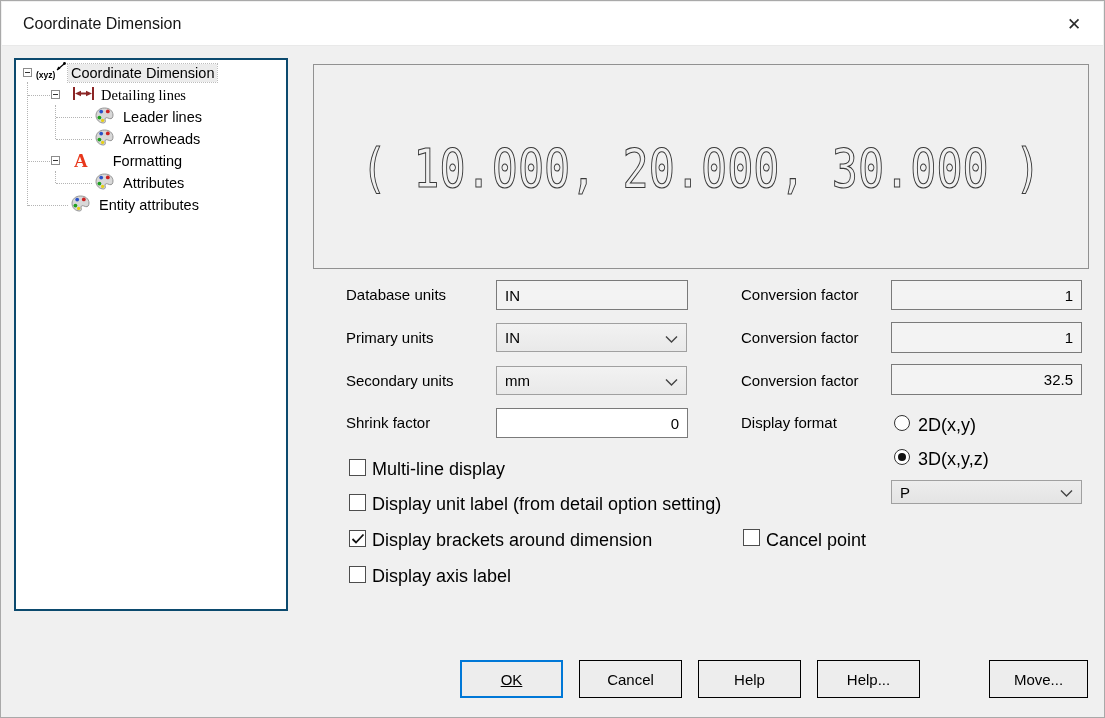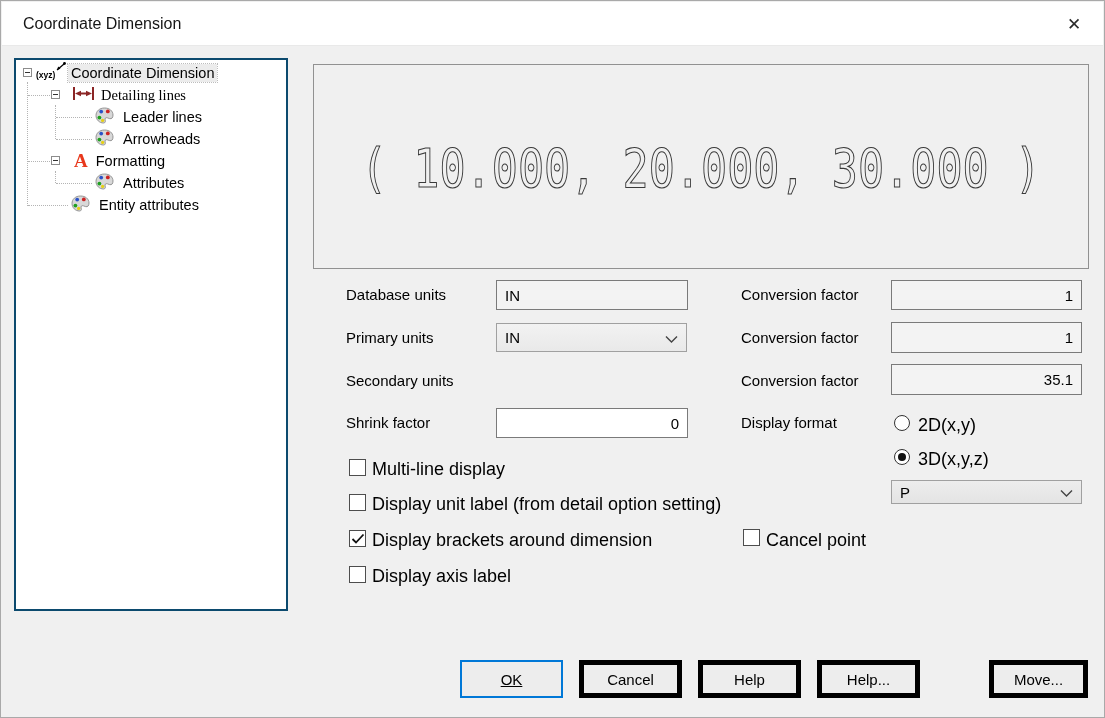--- a/index.html
+++ b/index.html
@@ -39,21 +39,21 @@
   .combo .chev { position:absolute; right:8px; top:50%; transform:translateY(-50%); }
 
   
   .checkbox { position:absolute; width:17px; height:17px; background:#fff; border:1px solid #4d4d4d; }
   .checkbox svg { position:absolute; left:1px; top:2px; }
   .radio { position:absolute; width:16px; height:16px; border:1px solid #333; border-radius:50%; background:#fff; }
   .radio.sel::after { content:""; position:absolute; left:3px; top:3px; width:8px; height:8px; border-radius:50%; background:#111; }
   .ctrl-label { position:absolute; font-size:18px; color:#000; }
 
   
-  .btn { position:absolute; top:659px; height:38px; background:#ededed; border:5px solid #000000; font-family:"Liberation Sans", sans-serif; font-size:15px; color:#000; cursor:pointer; }
+  .btn { position:absolute; top:659px; height:38px; background:#ededed; border:1px solid #000000; font-family:"Liberation Sans", sans-serif; font-size:15px; color:#000; cursor:pointer; }
   .btn.default { border:2px solid #0078d7;text-decoration:underline; }
 </style>
 </head>
 <body>
 
 <div class="dialog">
 
   <div class="titlebar">
     <div class="title-text">Coordinate Dimension</div>
     <div class="close-btn">✕</div>
@@ -122,21 +122,21 @@
           <circle cx="4.4" cy="10.6" r="1.9" fill="#1fa01f"></circle>
           <circle cx="7.6" cy="13.4" r="1.6" fill="#e6d013"></circle>
         </svg>
       </span>
       <span class="tree-label" style="margin-left:6px;">Arrowheads</span>
     </div>
 
     <div class="expander" style="left:35px; top:96px;"></div>
     <div class="tree-row" style="left:58px; top:91px;">
       <span class="tree-icon letter-a-icon">A</span>
-      <span class="tree-label" style="margin-left:5px;">Formatting</span>
+      <span class="tree-label" style="margin-left:22px;">Formatting</span>
     </div>
 
     <div class="tree-row" style="left:79px; top:113px;">
       <span class="tree-icon">
         <svg width="19" height="17" viewBox="0 0 19 17">
           <path d="M9.5 1 C4.5 1 1 4.2 1 8.5 C1 12.8 4.5 16 8.5 16 C10.2 16 10.7 14.6 10.1 13 C9.6 11.4 10.7 10.3 12.3 10.8 L14.6 11.6 C16.8 12.2 18 10.6 18 8 C18 3.8 14.3 1 9.5 1 Z" fill="#d8d8d8" stroke="#8a8a8a" stroke-width="0.9"></path>
           <circle cx="6.2" cy="4.6" r="1.9" fill="#2a52c8"></circle>
           <circle cx="12.8" cy="4.4" r="1.9" fill="#cc2222"></circle>
           <circle cx="4.4" cy="10.6" r="1.9" fill="#1fa01f"></circle>
           <circle cx="7.6" cy="13.4" r="1.6" fill="#e6d013"></circle>
@@ -174,31 +174,39 @@
 
   <div class="combo" style="left:495px; top:322px; width:191px; height:29px;">
     <span>IN</span>
     <span class="chev">
       <svg width="13" height="8" viewBox="0 0 13 8">
           <polyline points="1,1 6.5,6.5 12,1" fill="none" stroke="#444" stroke-width="1.4"></polyline>
         </svg>
     </span>
   </div>
 
+  <div class="combo" style="left:495px; top:365px; width:191px; height:29px;">
+    <span>mm</span>
+    <span class="chev">
+      <svg width="13" height="8" viewBox="0 0 13 8">
+          <polyline points="1,1 6.5,6.5 12,1" fill="none" stroke="#444" stroke-width="1.4"></polyline>
+        </svg>
+    </span>
+  </div>
 
   <input class="field" style="left: 495px; top: 407px; width: 192px; height: 30px;" value="0">
 
   <div class="form-label" style="left:740px; top:285px;">Conversion factor</div>
   <div class="form-label" style="left:740px; top:328px;">Conversion factor</div>
   <div class="form-label" style="left:740px; top:371px;">Conversion factor</div>
   <div class="form-label" style="left:740px; top:413px;">Display format</div>
 
   <div class="field ro right-align" style="left:890px; top:279px; width:191px; height:30px;">1</div>
   <div class="field ro right-align" style="left:890px; top:321px; width:191px; height:31px;">1</div>
-  <div class="field ro right-align" style="left:890px; top:363px; width:191px; height:31px;">35.1</div>
+  <div class="field ro right-align" style="left:890px; top:363px; width:191px; height:31px;">32.5</div>
 
   <div class="radio" style="left:893px; top:414px;"></div>
   <div class="ctrl-label" style="left:917px; top:414px;">2D(x,y)</div>
   <div class="radio sel" style="left:893px; top:448px;"></div>
   <div class="ctrl-label" style="left:917px; top:448px;">3D(x,y,z)</div>
 
   <div class="combo" style="left:890px; top:479px; width:191px; height:24px; background:linear-gradient(#ededed,#e4e4e4);">
     <span>P</span>
     <span class="chev">
       <svg width="13" height="8" viewBox="0 0 13 8">

